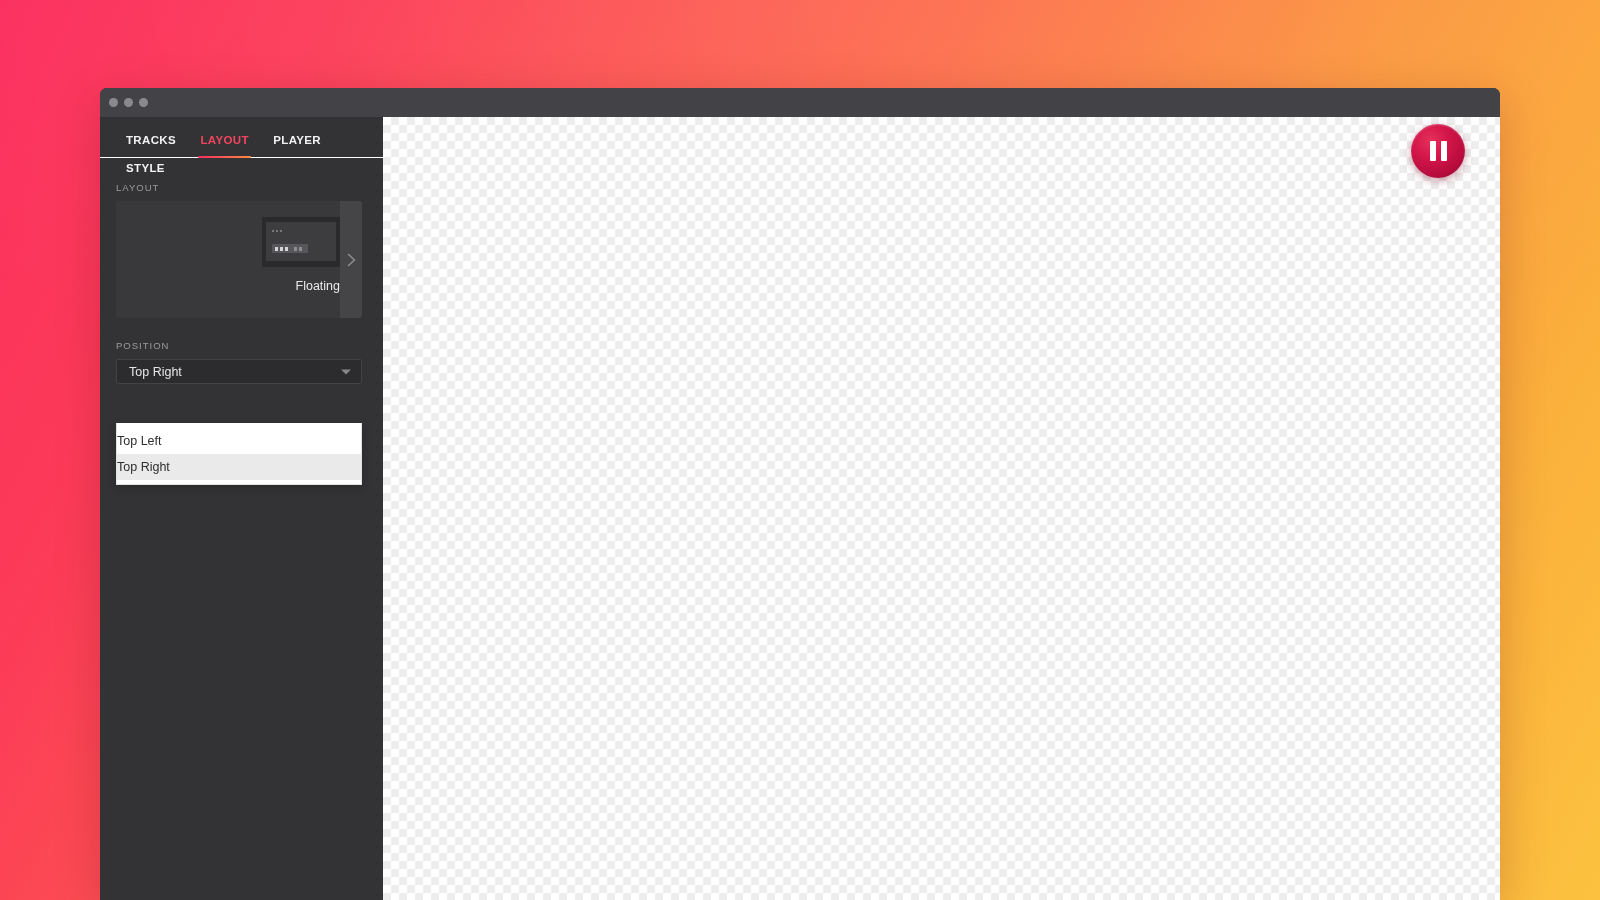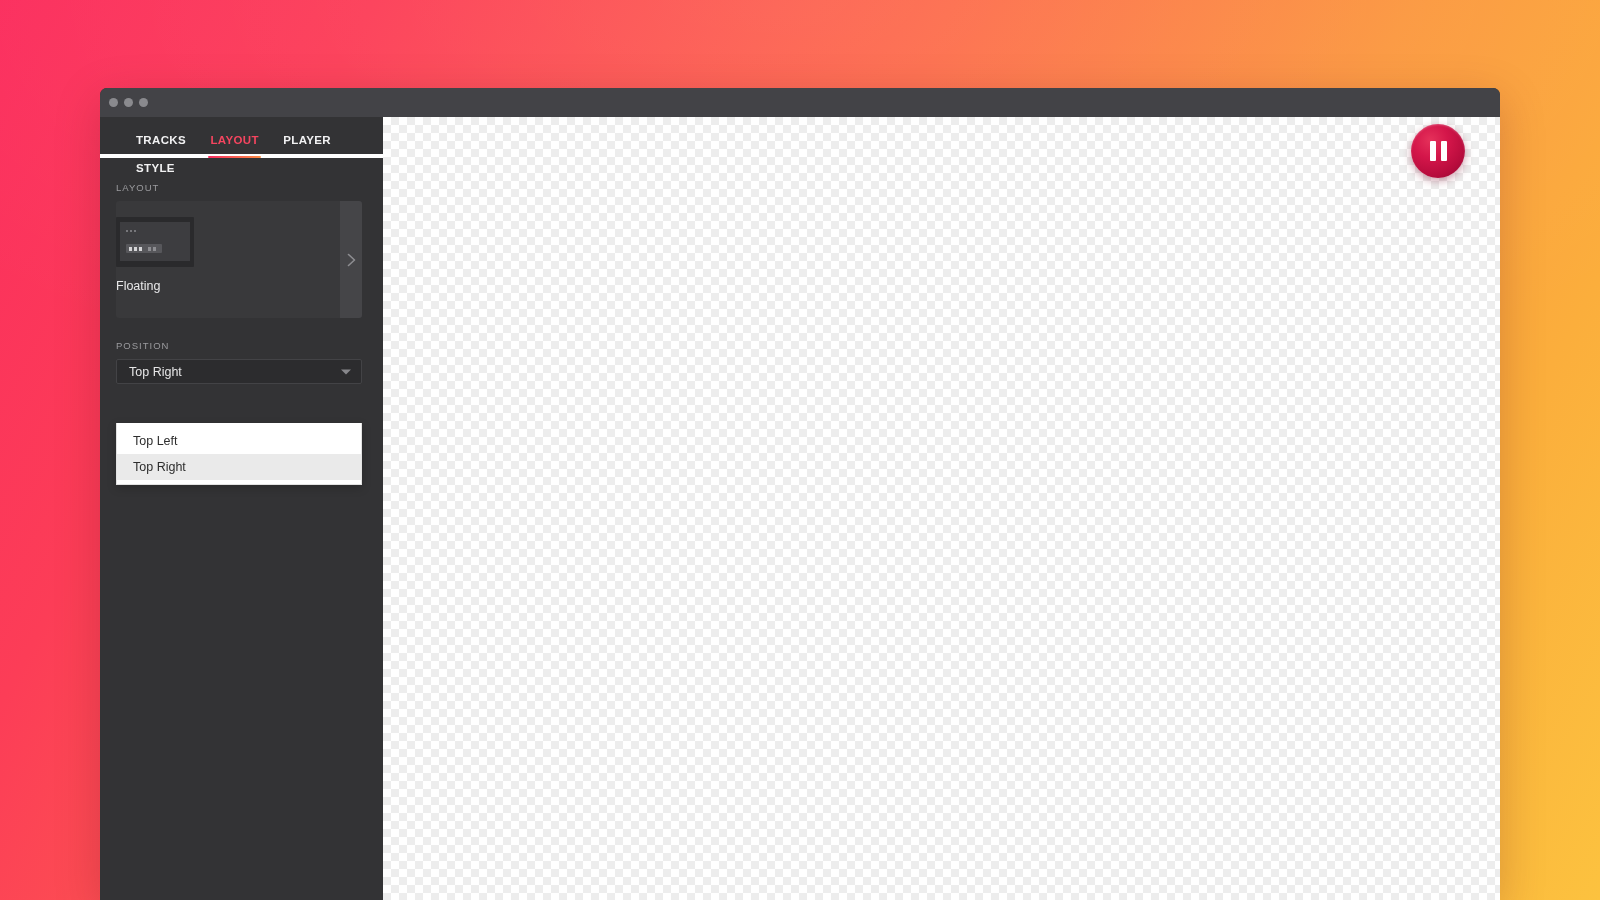--- a/index.html
+++ b/index.html
@@ -57,23 +57,23 @@
     left: 0;
     top: 29px;
     width: 283px;
     height: 783px;
     background: #333335;
   }
 
   #tabbar {
     position: relative;
     height: 41px;
-    padding: 13px 0 0 36px;
-    box-sizing: border-box;
-    border-bottom: 4px solid #ffffff;
+    padding: 13px 0 0 26px;
+    box-sizing: border-box;
+    border-bottom: 1px solid #ffffff;
   }
   .tab {
     display: inline-block;
     font-size: 11.5px;
     font-weight: bold;
     letter-spacing: 0.35px;
     color: #f2f2f3;
     margin-right: 20px;
     position: relative;
     padding-bottom: 12px;
@@ -108,21 +108,21 @@
     background: #39393B;
     border-radius: 3px;
     overflow: hidden;
   }
   #layout-preview-pane {
     position: absolute;
     left: 0; top: 0;
     width: 224px; height: 117px;
     display: flex;
     flex-direction: column;
-    align-items: flex-start;
+    align-items: flex-end;
     justify-content: flex-start;
     padding-top: 16px;
     box-sizing: border-box;
   }
   
   .thumb {
     width: 78px;
     height: 50px;
     background: #2a2a2c;
     position: relative;
@@ -225,21 +225,20 @@
     border: 1px solid #e2e2e2;
     border-top: none;
     box-shadow: 0 3px 9px rgba(0,0,0,0.20);
     box-sizing: border-box;
     padding: 5px 0 4px 0;
     z-index: 30;
   }
   .dd-item {
     height: 26px;
     line-height: 26px;
-    padding-left: 16px;
     font-size: 12.5px;
     color: #2d2d2d;
     cursor: pointer;
   }
   .dd-item.selected { background: #eaeaea; }
 
   
   #canvas {
     position: absolute;
     left: 283px;

